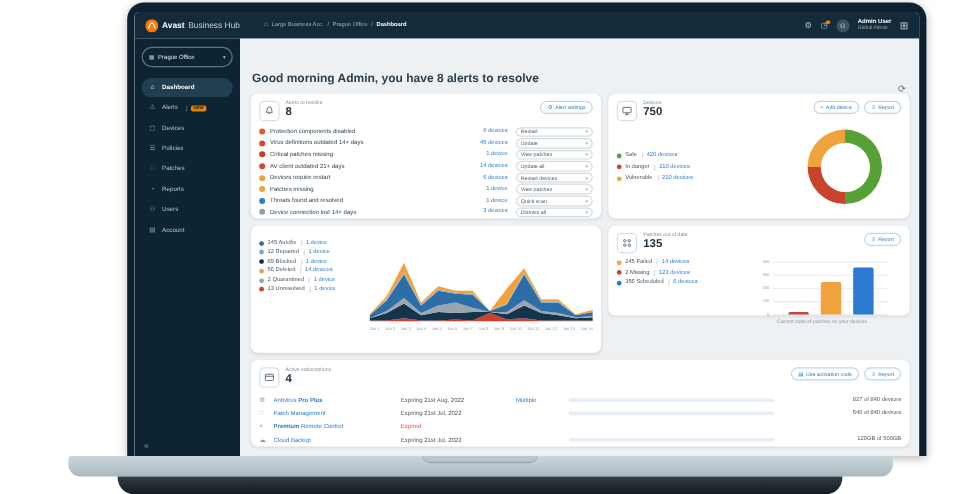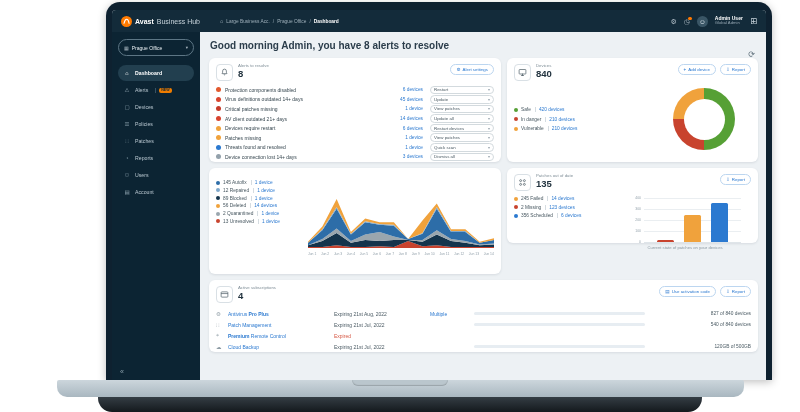--- a/index.html
+++ b/index.html
@@ -37,21 +37,21 @@
   .sel-chev{margin-left:auto;font-size:4.5px;color:#aebbc4;}
   .snav{margin-top:9px;display:flex;flex-direction:column;gap:1px;}
   .sitem{height:16px;display:flex;align-items:center;gap:5px;padding:0 6px;font-size:5.2px;color:#b9c7d0;border-radius:8px;cursor:pointer;}
   .sitem .sic{font-size:5.5px;color:#8ba0ac;width:6px;text-align:center;}
   .sitem.active{background:#223f4f;color:#fff;font-weight:700;}
   .sitem.active .sic{color:#fff;}
   .sbadge{margin-left:2px;border-left:1px solid #3a5363;padding-left:3px;display:flex;align-items:center;}
   .sbadge span{background:#f07d00;color:#102633;font-size:3.6px;font-weight:700;border-radius:2px;padding:0.5px 2px;}
   .collapse{position:absolute;bottom:5px;left:8px;font-size:7px;color:#8ba0ac;cursor:pointer;}
   
-  .main{flex:1;padding:6px 8px 8px 9px;position:relative;min-width:0;}
+  .main{flex:1;padding:6px 8px 8px 9px;position:relative;min-width:0;margin-top:20px;}
   h1{font-size:10px;font-weight:700;color:#2b3d4b;margin:2px 0 7px 1px;}
   .refresh{position:absolute;top:18px;right:11px;font-size:8px;color:#5e6f7a;cursor:pointer;}
   .grid{display:flex;gap:6px;}
   .col-l{width:292px;flex:0 0 292px;display:flex;flex-direction:column;gap:6px;}
   .col-r{flex:1;display:flex;flex-direction:column;gap:6px;min-width:0;}
   .card{background:#fff;border-radius:6px;box-shadow:0 1px 2.5px rgba(16,41,63,.10);padding:6px 7px;position:relative;box-sizing:border-box;}
   .card-hd{display:flex;align-items:flex-start;gap:5px;}
   .chip{width:15px;height:15px;border:1px solid #d9e0e5;border-radius:4px;display:flex;align-items:center;justify-content:center;color:#46565f;flex:0 0 15px;}
   .hd-txt{display:flex;flex-direction:column;line-height:1.1;}
   .hd-label{font-size:4.3px;color:#7e8d96;}
@@ -365,21 +365,21 @@
               <section class="card" id="card-devices">
                 <div class="card-hd">
                   <span class="chip">
                     <svg width="9" height="9" viewBox="0 0 24 24" fill="none" stroke="currentColor" stroke-width="1.8" stroke-linejoin="round">
                         <rect x="3" y="4" width="18" height="12" rx="1.5"></rect>
                         <path d="M9 20h6M12 16v4" stroke-linecap="round"></path>
                       </svg>
                   </span>
                   <div class="hd-txt">
                     <span class="hd-label">Devices</span>
-                    <span class="hd-count">840</span>
+                    <span class="hd-count">750</span>
                   </div>
                   <div class="hd-btns">
                     <button class="pill">
                       <span class="pic">+</span>
                       <span>Add device</span>
                     </button>
                     <button class="pill">
                       <span class="pic">⇩</span>
                       <span>Report</span>
                     </button>

